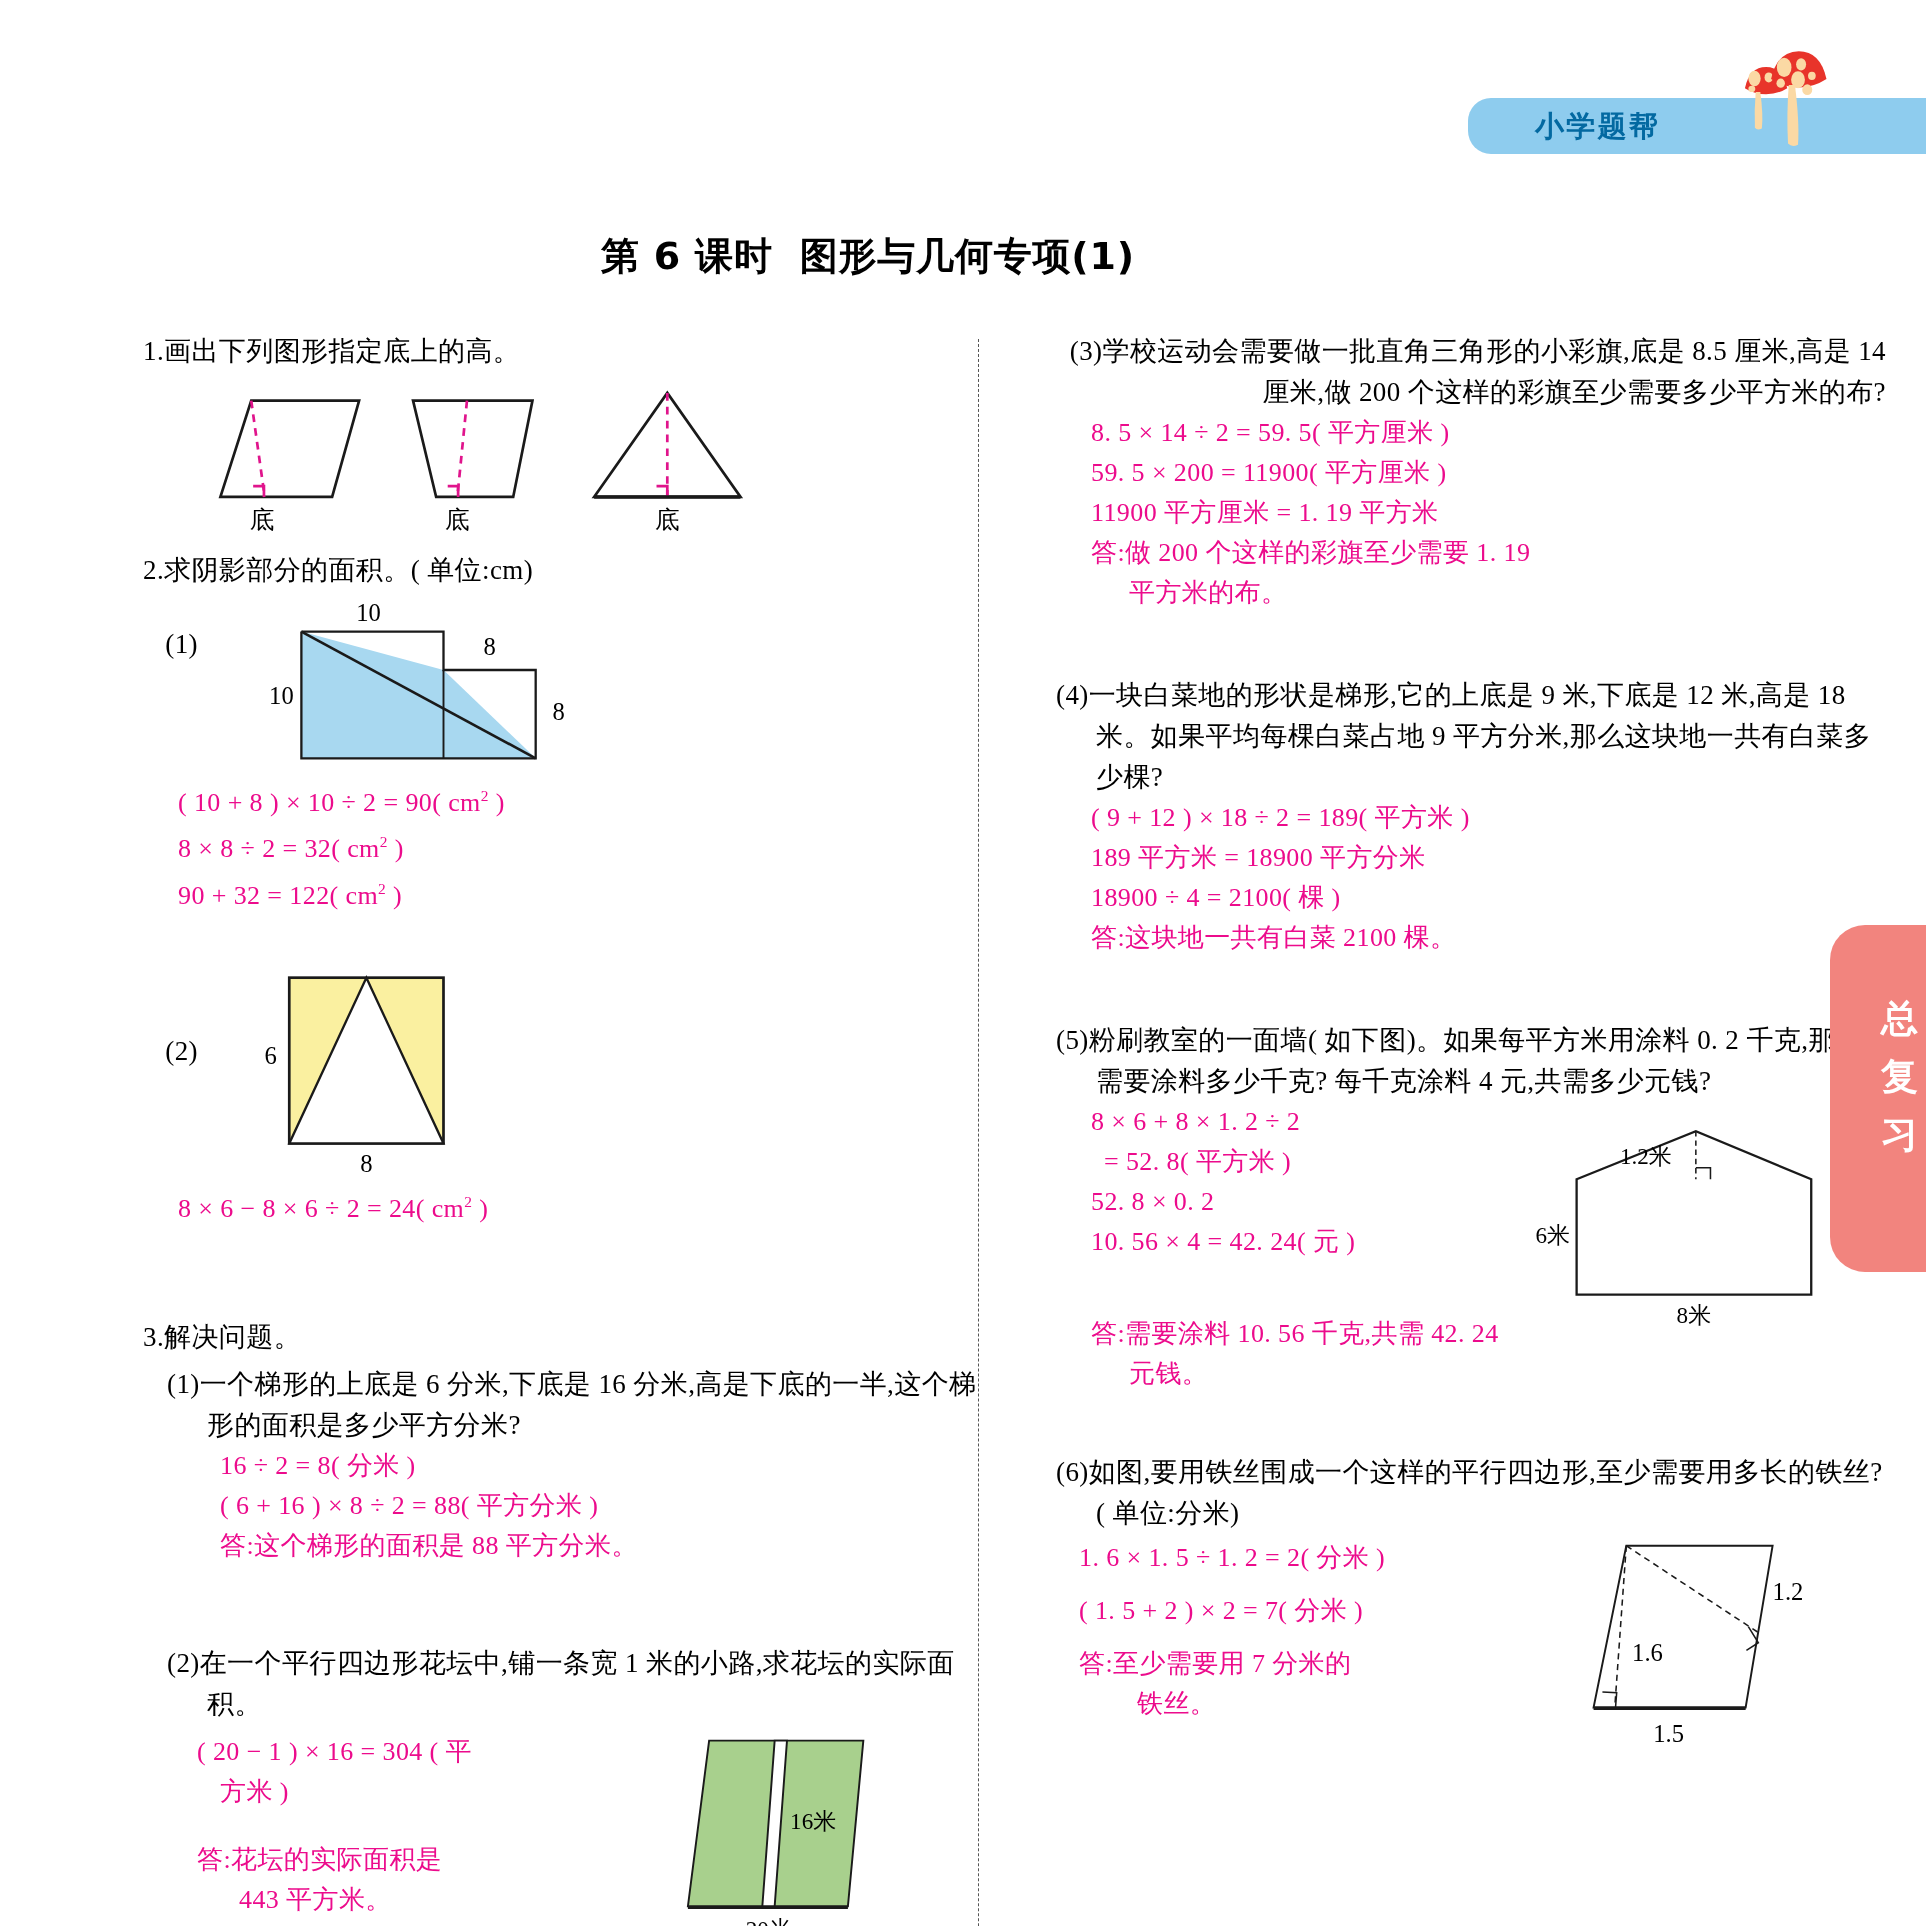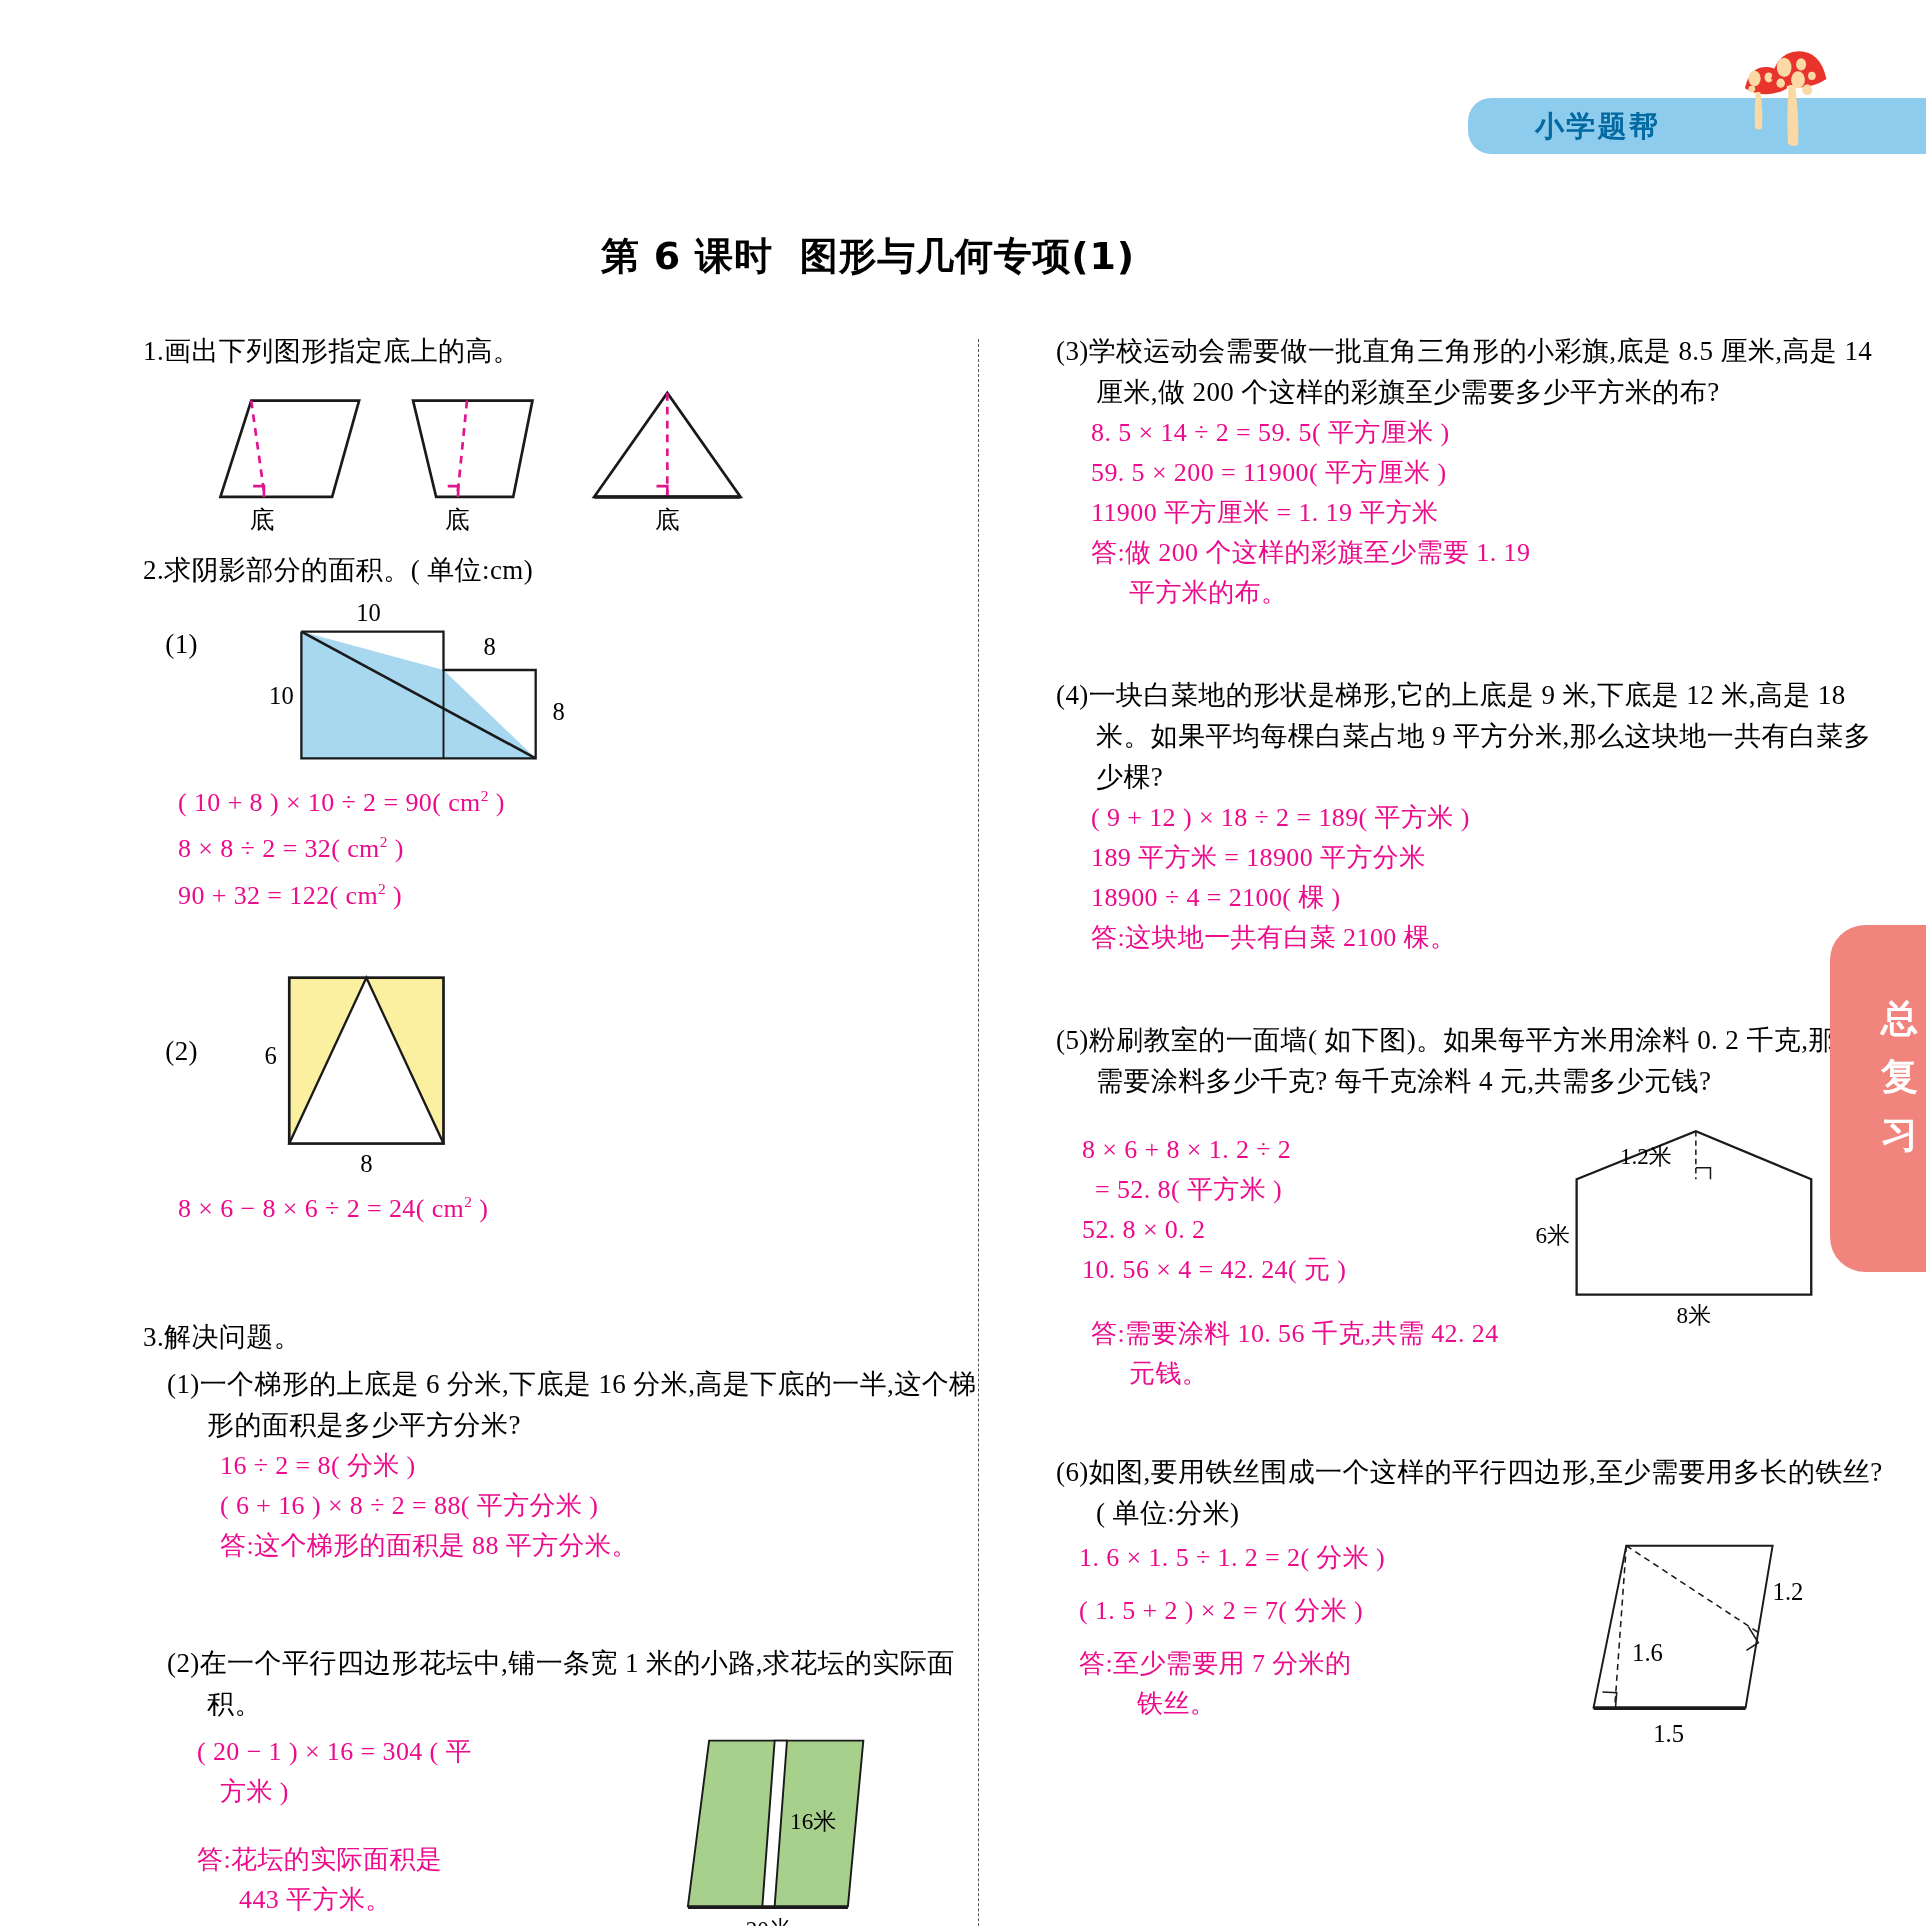--- a/index.html
+++ b/index.html
@@ -191,21 +191,21 @@
       <line x1="75" y1="462" x2="490" y2="462" stroke="#1a1a1a" stroke-width="9"></line>
       <text class="lblm" x="400" y="260" text-anchor="middle">16米</text>
       <text class="lblm" x="285" y="540" text-anchor="middle">20米</text>
     </svg>
   </div>
 
 </div>
 
 <div class="col col-right">
 
-  <div class="q indent" style="width:790px;">
+  <div class="q indent" style="width:790px;text-align:right;">
     <span>(3)</span><span>学校运动会需要做一批直角三角形的小彩旗,底是 8.5 厘米,高是 14 厘米,做 200 个这样的彩旗至少需要多少平方米的布?</span>
   </div>
   <div class="ans ans-ind">8. 5 × 14 ÷ 2 = 59. 5( 平方厘米 )</div>
   <div class="ans ans-ind">59. 5 × 200 = 11900( 平方厘米 )</div>
   <div class="ans ans-ind">11900 平方厘米 = 1. 19 平方米</div>
   <div class="ans ans-ind">答:做 200 个这样的彩旗至少需要 1. 19</div>
   <div class="ans" style="padding-left:73px;">平方米的布。</div>
 
   <div class="q indent" style="width:790px;margin-top:62px;">
     <span>(4)</span><span>一块白菜地的形状是梯形,它的上底是 9 米,下底是 12 米,高是 18 米。如果平均每棵白菜占地 9 平方分米,那么这块地一共有白菜多少棵?</span>
@@ -213,21 +213,21 @@
   <div class="ans ans-ind">( 9 + 12 ) × 18 ÷ 2 = 189( 平方米 )</div>
   <div class="ans ans-ind">189 平方米 = 18900 平方分米</div>
   <div class="ans ans-ind">18900 ÷ 4 = 2100( 棵 )</div>
   <div class="ans ans-ind">答:这块地一共有白菜 2100 棵。</div>
 
   <div class="q indent" style="width:790px;margin-top:62px;">
     <span>(5)</span><span>粉刷教室的一面墙( 如下图)。如果每平方米用涂料 0. 2 千克,那么需要涂料多少千克? 每千克涂料 4 元,共需多少元钱?</span>
   </div>
 
   <div style="position:relative;height:204px;">
-    <div style="position:absolute;left:26px;top:0;width:443px;margin-top:28px;">
+    <div style="position:absolute;left:35px;top:0;width:443px;">
       <div class="ans">8 × 6 + 8 × 1. 2 ÷ 2</div>
       <div class="ans" style="padding-left:13px;">= 52. 8( 平方米 )</div>
       <div class="ans">52. 8 × 0. 2</div>
       <div class="ans">10. 56 × 4 = 42. 24( 元 )</div>
     </div>
     <svg width="324" height="200" style="position:absolute;left:474px;top:7.7px;" viewBox="0 0 840 520">
       <polygon points="120,180 430,55 730,180 730,480 120,480" fill="#ffffff" stroke="#1a1a1a" stroke-width="6"></polygon>
       <line x1="430" y1="55" x2="430" y2="180" stroke="#1a1a1a" stroke-width="4" stroke-dasharray="14 10"></line>
       <polyline points="430,150 468,150 468,180" fill="none" stroke="#1a1a1a" stroke-width="4"></polyline>
       <text class="lblm" x="300" y="140" text-anchor="middle">1.2米</text>

